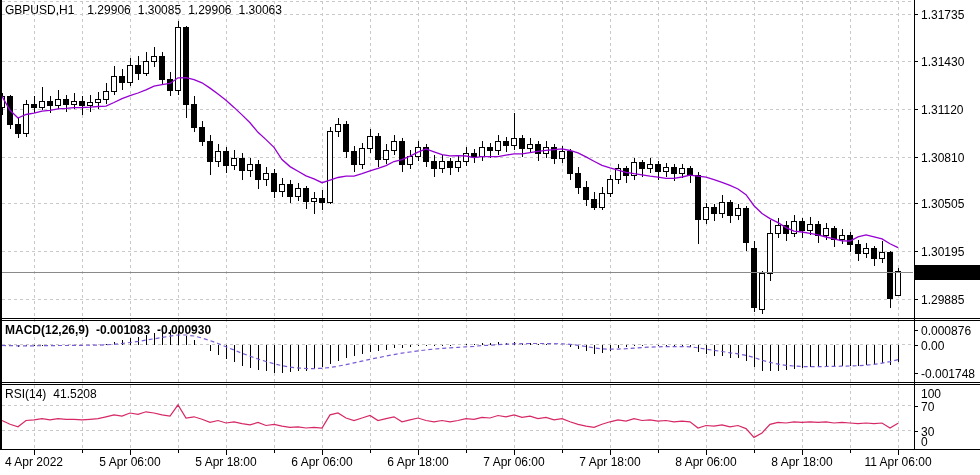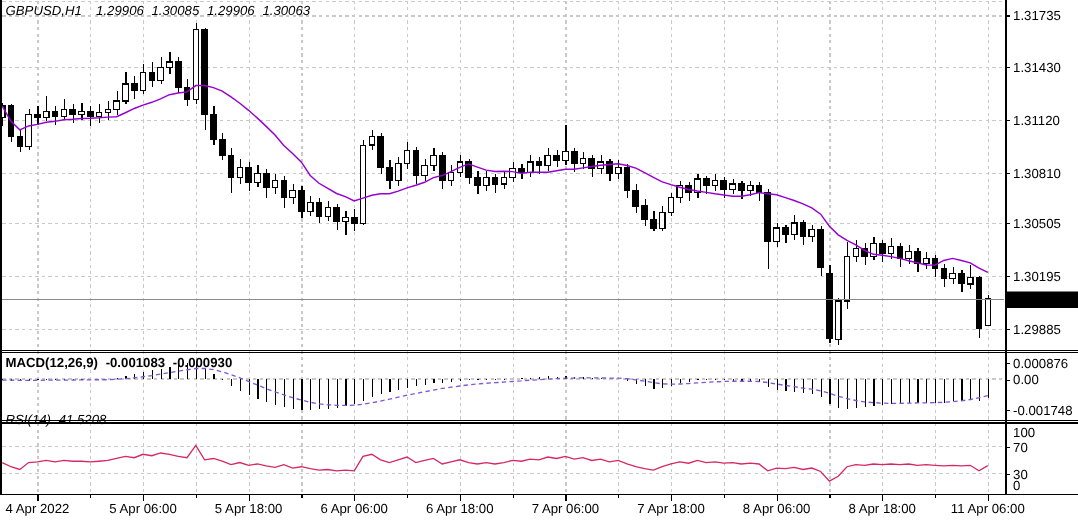--- a/index.html
+++ b/index.html
@@ -464,24 +464,24 @@
         <text x="706" y="466" text-anchor="middle" fill="#000">8 Apr 06:00</text>
         <text x="802" y="466" text-anchor="middle" fill="#000">8 Apr 18:00</text>
         <text x="898" y="466" text-anchor="middle" fill="#000">11 Apr 06:00</text>
       </g>
       <g>
         <rect x="915" y="265" width="65" height="15" fill="#000000"></rect>
         <text x="921" y="277" fill="#ffffff">1.30063</text>
       </g>
     </svg>
 
-  <div class="hdr" style="left:5px;top:4px;font-style:italic;">
+  <div class="hdr" style="left:5px;top:4px;">
     <span>GBPUSD,H1</span><span class="v g">1.29906</span><span class="v">1.30085</span><span class="v">1.29906</span><span class="v">1.30063</span>
   </div>
 
   <div class="hdr" style="left:5px;top:324px;font-weight:bold;">
     <span>MACD(12,26,9)</span><span class="v">-0.001083</span><span class="v">-0.000930</span>
   </div>
 
-  <div class="hdr" style="left:5px;top:375px;font-style:italic;">
+  <div class="hdr" style="left:5px;top:388px;">
     <span>RSI(14)</span><span class="v">41.5208</span>
   </div>
 </div>
 
 </body></html>

